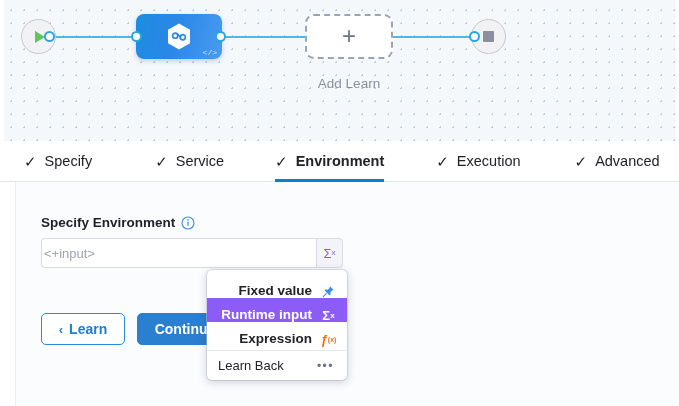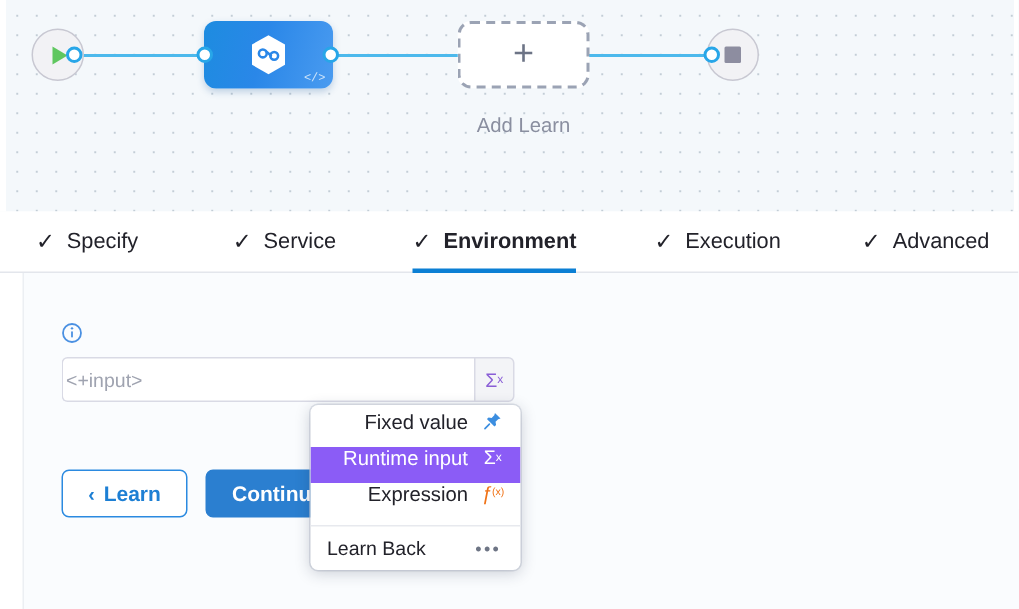--- a/index.html
+++ b/index.html
@@ -285,28 +285,29 @@
     background: #ffffff;
     border-radius: 5px;
     box-shadow: 0 2px 10px rgba(30,40,70,0.22), 0 0 0 1px rgba(200,206,216,0.55);
     z-index: 20;
     overflow: hidden;
     padding-top: 4px;
   }
   .dd-item {
     height: 24px;
     display: flex;
-    align-items: flex-start;
+    align-items: flex-end;
     justify-content: flex-end;
     gap: 9px;
     padding: 0 11px;
     font-size: 13.5px;
     color: #22222a;
     cursor: pointer;
     white-space: nowrap;
+    font-weight: bold;
   }
   .dd-item.selected {
     background: #8b5cf6;
     color: #ffffff;
   }
   .dd-icon {
     width: 15px;
     display: inline-flex;
     align-items: center;
     justify-content: center;
@@ -394,20 +395,21 @@
     <span class="check">✓</span>
     <span class="tab-label">Advanced</span>
   </div>
 </div>
 
 <div class="form-panel">
   <div class="panel-gutter"></div>
 </div>
 
 <div class="field-label">
+  <span>Specify Environment</span>
   <svg class="info-icon" viewBox="0 0 14 14">
     <circle cx="7" cy="7" r="6" fill="none" stroke="#4a90e2" stroke-width="1.2"></circle>
     <rect x="6.4" y="5.8" width="1.2" height="4.2" rx="0.5" fill="#4a90e2"></rect>
     <circle cx="7" cy="3.9" r="0.8" fill="#4a90e2"></circle>
   </svg>
 </div>
 
 <div class="input-row">
   <input class="text-input" type="text" placeholder="&lt;+input&gt;" style="">
   <div class="sigma-btn">

